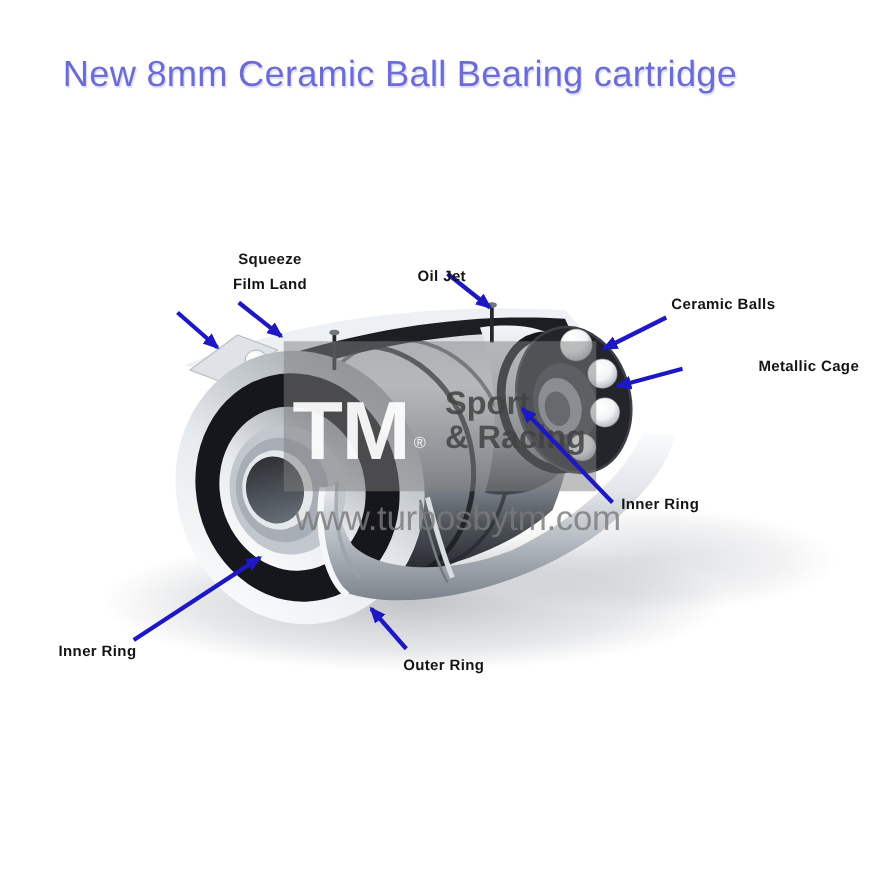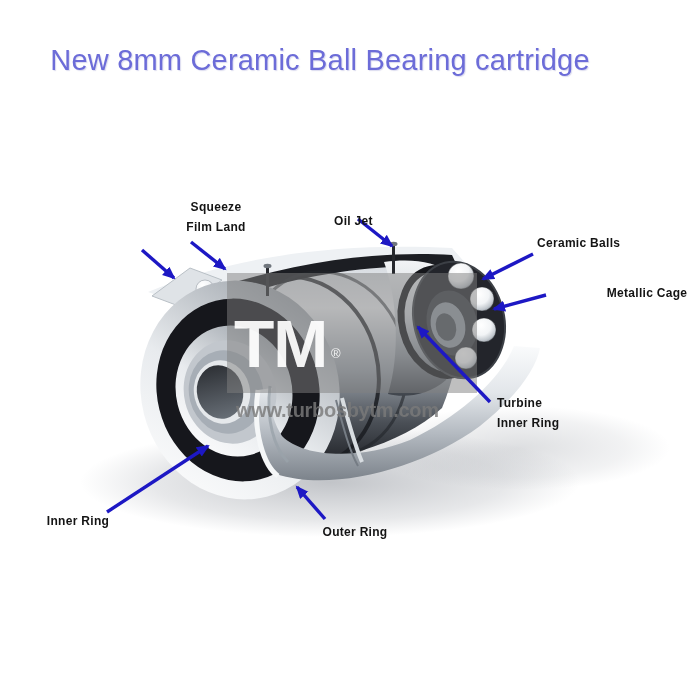--- a/index.html
+++ b/index.html
@@ -10,21 +10,21 @@
          text-shadow:1px 1px 1px rgba(110,110,190,.25);}
   svg.layer{position:absolute;left:0;top:0;}
   
   #wm-box{position:absolute;left:227px;top:273px;width:250px;height:120px;
           background:rgba(127,127,127,.5);}
   #wm-tm{position:absolute;left:234px;top:312px;font-size:66px;font-weight:bold;
          color:rgba(255,255,255,.93);letter-spacing:-1px;line-height:64px;}
   #wm-reg{position:absolute;left:331px;top:346px;font-size:13px;color:rgba(255,255,255,.9);}
   #wm-sport{position:absolute;left:356px;top:309px;font-size:26px;font-weight:bold;
             line-height:27px;color:rgba(66,66,66,.85);}
-  #wm-url{position:absolute;left:236px;top:399px;font-size:20px;font-weight:bold;
+  #wm-url{position:absolute;left:236px;top:399px;font-size:28px;font-weight:normal;
           letter-spacing:-.3px;color:rgba(122,122,122,.82);}
   
   .label{position:absolute;font-size:12px;font-weight:bold;line-height:20px;
          letter-spacing:.3px;}
 </style>
 </head>
 <body>
 
 <div id="stage">
 
@@ -126,20 +126,24 @@
     </g>
     <g>
       <rect x="392" y="244" width="3" height="30" fill="#26282d"></rect>
       <ellipse cx="393.5" cy="244" rx="4" ry="2.2" fill="#70767d"></ellipse>
     </g>
   </svg>
 
   <div id="wm-box"></div>
   <div id="wm-tm">TM</div>
   <div id="wm-reg">®</div>
+  <div id="wm-sport">
+    <div>Sport</div>
+    <div>&amp; Racing</div>
+  </div>
   <div id="wm-url">www.turbosbytm.com</div>
 
   <svg class="layer" id="arrows" width="700" height="700" viewBox="0 0 700 700">
     <defs>
       <marker id="ah" markerUnits="userSpaceOnUse" markerWidth="16" markerHeight="14" refX="11" refY="5.5" orient="auto">
         <path d="M0,0 L13,5.5 L0,11 Z" fill="#1d18c4"></path>
       </marker>
     </defs>
   <line x1="142" y1="250" x2="174" y2="278" stroke="#1d18c4" stroke-width="3.4" marker-end="url(#ah)"></line>
       <line x1="191" y1="242" x2="225" y2="269" stroke="#1d18c4" stroke-width="3.4" marker-end="url(#ah)"></line>
@@ -161,21 +165,20 @@
       <div class="label" style="left: 334px; top: 211px; width: 80px; text-align: left; color: rgb(20, 20, 20);">
         <div>Oil Jet</div>
       </div>
       <div class="label" style="left: 537px; top: 233px; width: 134px; text-align: left; color: rgb(20, 20, 20);">
         <div>Ceramic Balls</div>
       </div>
       <div class="label" style="left: 580px; top: 283px; width: 134px; text-align: center; color: rgb(20, 20, 20);">
         <div>Metallic Cage</div>
       </div>
       <div class="label" style="left: 497px; top: 393px; width: 110px; text-align: left; color: rgb(20, 20, 20);">
-        <div>Turbine</div>
         <div>Inner Ring</div>
       </div>
       <div class="label" style="left: 14px; top: 511px; width: 128px; text-align: center; color: rgb(20, 20, 20);">
         <div>Inner Ring</div>
       </div>
       <div class="label" style="left: 300px; top: 522px; width: 110px; text-align: center; color: rgb(20, 20, 20);">
         <div>Outer Ring</div>
       </div>
     </div>
 

